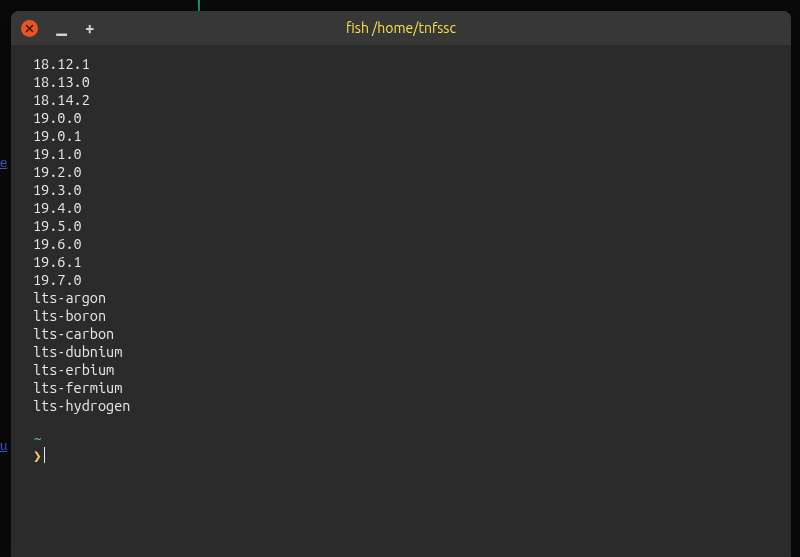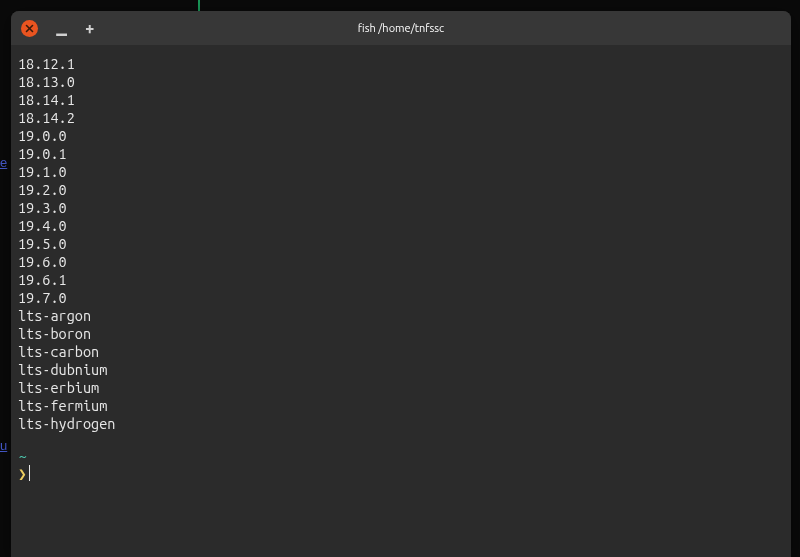--- a/index.html
+++ b/index.html
@@ -87,28 +87,28 @@
       font-size: 16px;
       line-height: 1;
       cursor: pointer;
       font-weight: bold;
     }
     .window-title {
       position: absolute;
       left: 0;
       right: 0;
       text-align: center;
-      color: #ffffff;
-      font-size: 11px;
+      color: #fde047;
+      font-size: 14px;
       font-family: "Ubuntu", sans-serif;
       pointer-events: none;
     }
     .terminal-body {
       flex: 1;
-      padding: 10px 7px;
+      padding: 10px 22px;
       color: #e8e8e8;
       font-size: 14.5px;
       line-height: 18px;
       overflow: hidden;
     }
     .term-line {
       white-space: pre;
     }
     .prompt-line {
       margin-top: 14px;
@@ -150,21 +150,20 @@
       <div class="btn-min">_</div>
       <div class="btn-plus">+</div>
     </div>
     <div class="window-title">fish /home/tnfssc</div>
   </div>
 
   <div class="terminal-body">
     <div id="output">
         <div class="term-line">18.12.1</div>
         <div class="term-line">18.13.0</div>
-        <div class="term-line">18.14.1</div>
         <div class="term-line">18.14.2</div>
         <div class="term-line">19.0.0</div>
         <div class="term-line">19.0.1</div>
         <div class="term-line">19.1.0</div>
         <div class="term-line">19.2.0</div>
         <div class="term-line">19.3.0</div>
         <div class="term-line">19.4.0</div>
         <div class="term-line">19.5.0</div>
         <div class="term-line">19.6.0</div>
         <div class="term-line">19.6.1</div>

